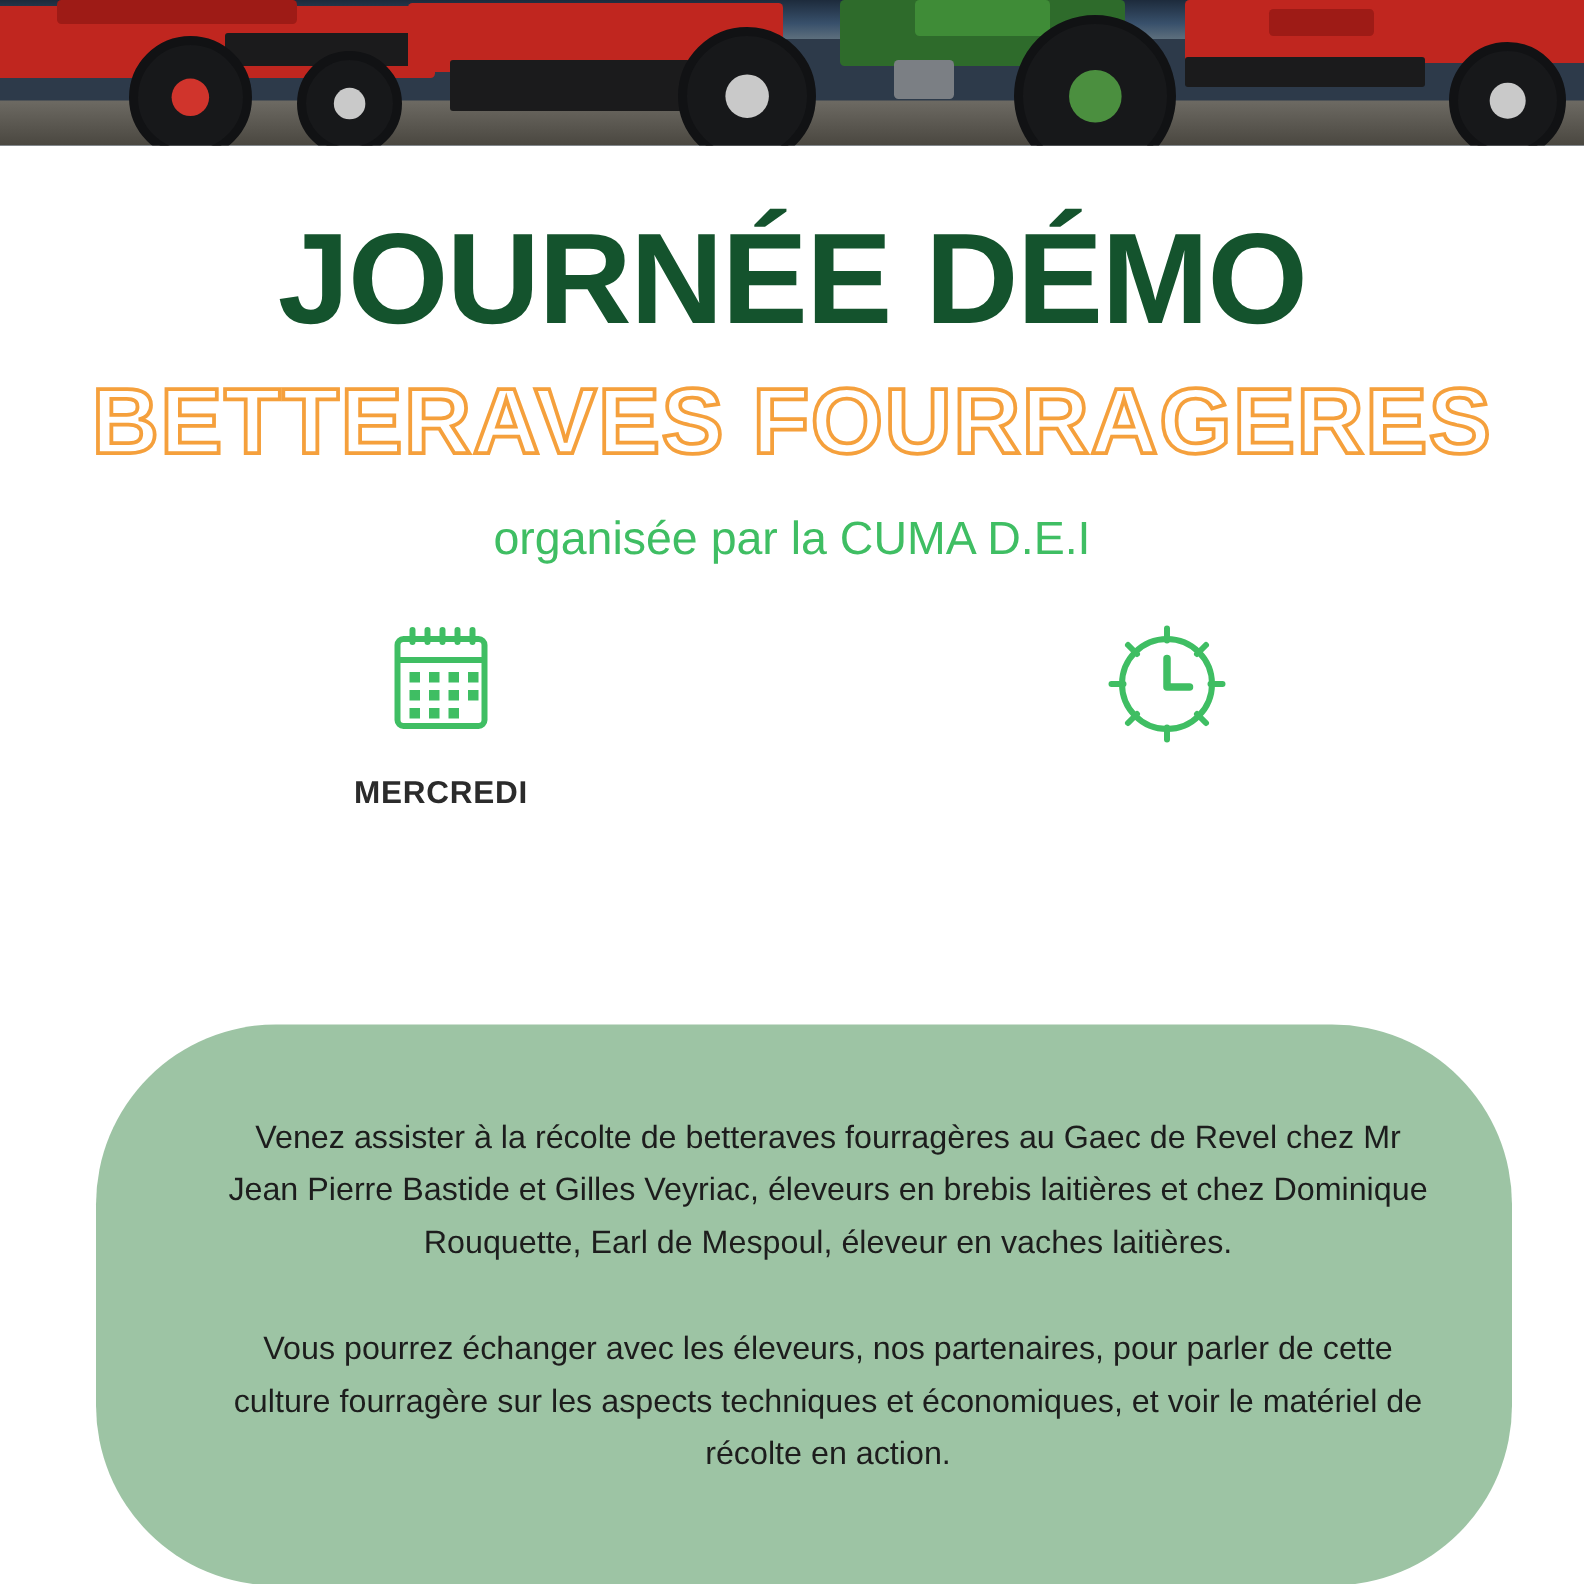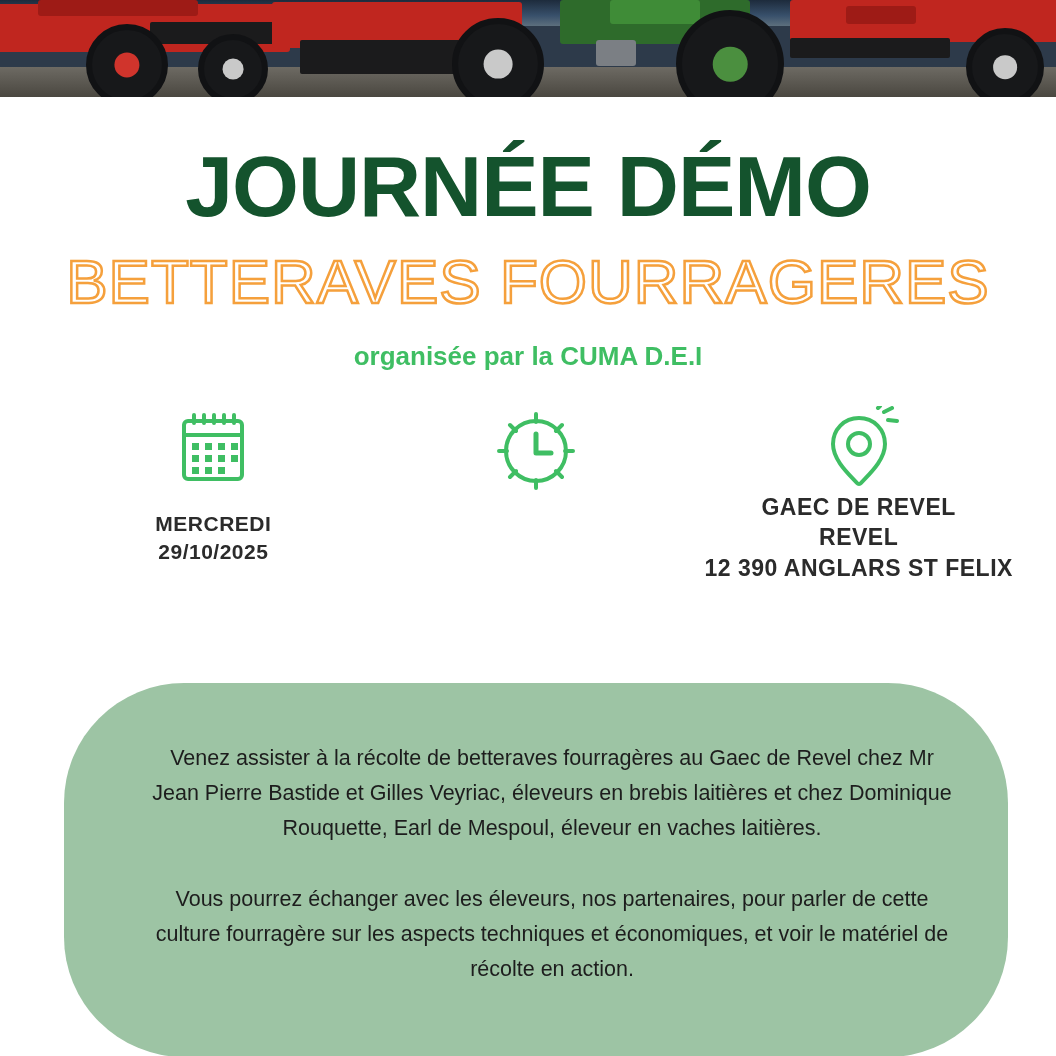--- a/index.html
+++ b/index.html
@@ -75,33 +75,33 @@
     color: #14532d;
     font-size: 86px;
     font-weight: 700;
     letter-spacing: -1px;
     margin: 46px 0 0 0;
     line-height: 1;
   }
   .title-sub {
     text-align: center;
     font-size: 62px;
-    font-weight: 400;
+    font-weight: 700;
     letter-spacing: 1px;
     margin: 22px 0 0 0;
     line-height: 1;
     color: transparent;
     -webkit-text-stroke: 2.5px #F5A03C;
     text-shadow: 0 0 0 transparent;
   }
   .title-org {
     text-align: center;
     color: #3FBE63;
-    font-size: 26px;
-    font-weight: 700;
+    font-size: 31px;
+    font-weight: 400;
     margin: 28px 0 0 0;
   }
 
   
   .info-row {
     display: flex;
     justify-content: space-between;
     align-items: flex-start;
     margin: 34px 36px 0 52px;
   }
@@ -219,49 +219,34 @@
           <rect x="31" y="46" width="7" height="7" fill="#3FBE63"></rect>
           <rect x="44" y="46" width="7" height="7" fill="#3FBE63"></rect>
           <rect x="57" y="46" width="7" height="7" fill="#3FBE63"></rect>
           <rect x="18" y="58" width="7" height="7" fill="#3FBE63"></rect>
           <rect x="31" y="58" width="7" height="7" fill="#3FBE63"></rect>
           <rect x="44" y="58" width="7" height="7" fill="#3FBE63"></rect>
         </svg>
       </div>
       <div class="col-date">
         <div class="info-line">MERCREDI</div>
-        <div class="info-line">29/10/2025</div>
       </div>
     </div>
 
     <div class="info-col">
       <div class="info-icon">
         <svg width="86" height="86" viewBox="0 0 86 86" fill="none" xmlns="http://www.w3.org/2000/svg">
           <circle cx="43" cy="45" r="30" stroke="#3FBE63" stroke-width="4" fill="none"></circle>
           <path d="M43 28 v19 h15" stroke="#3FBE63" stroke-width="5" stroke-linecap="round" stroke-linejoin="round"></path>
           <path d="M43 8 v8 M43 74 v8 M6 45 h8 M72 45 h8" stroke="#3FBE63" stroke-width="4" stroke-linecap="round"></path>
           <path d="M17 19 l6 6 M63 65 l6 6 M69 19 l-6 6 M23 65 l-6 6" stroke="#3FBE63" stroke-width="4" stroke-linecap="round"></path>
         </svg>
       </div>
     </div>
 
-    <div class="info-col">
-      <div class="info-icon">
-        <svg width="86" height="86" viewBox="0 0 86 86" fill="none" xmlns="http://www.w3.org/2000/svg">
-          <path d="M43 12 C28 12 17 23.5 17 38 C17 55 35 70 41 77 a2.6 2.6 0 0 0 4 0 C51 70 69 55 69 38 C69 23.5 58 12 43 12 z" stroke="#3FBE63" stroke-width="4" fill="none"></path>
-          <circle cx="43" cy="38" r="11" stroke="#3FBE63" stroke-width="4" fill="none"></circle>
-          <path d="M68 6 l8 -4 M72 14 l9 1 M62 2 l2 -2" stroke="#3FBE63" stroke-width="4" stroke-linecap="round"></path>
-        </svg>
-      </div>
-      <div class="col-place">
-        <div class="info-line big">GAEC DE REVEL</div>
-        <div class="info-line big">REVEL</div>
-        <div class="info-line big">12 390 ANGLARS ST FELIX</div>
-      </div>
-    </div>
 
   </div>
 
   <div class="green-block">
     <p>Venez assister à la récolte de betteraves fourragères au Gaec de Revel chez Mr Jean Pierre Bastide et Gilles Veyriac, éleveurs en brebis laitières et chez Dominique Rouquette, Earl de Mespoul, éleveur en vaches laitières.</p>
     <p>Vous pourrez échanger avec les éleveurs, nos partenaires, pour parler de cette culture fourragère sur les aspects techniques et économiques, et voir le matériel de récolte en action.</p>
   </div>
 
 </div>
 

